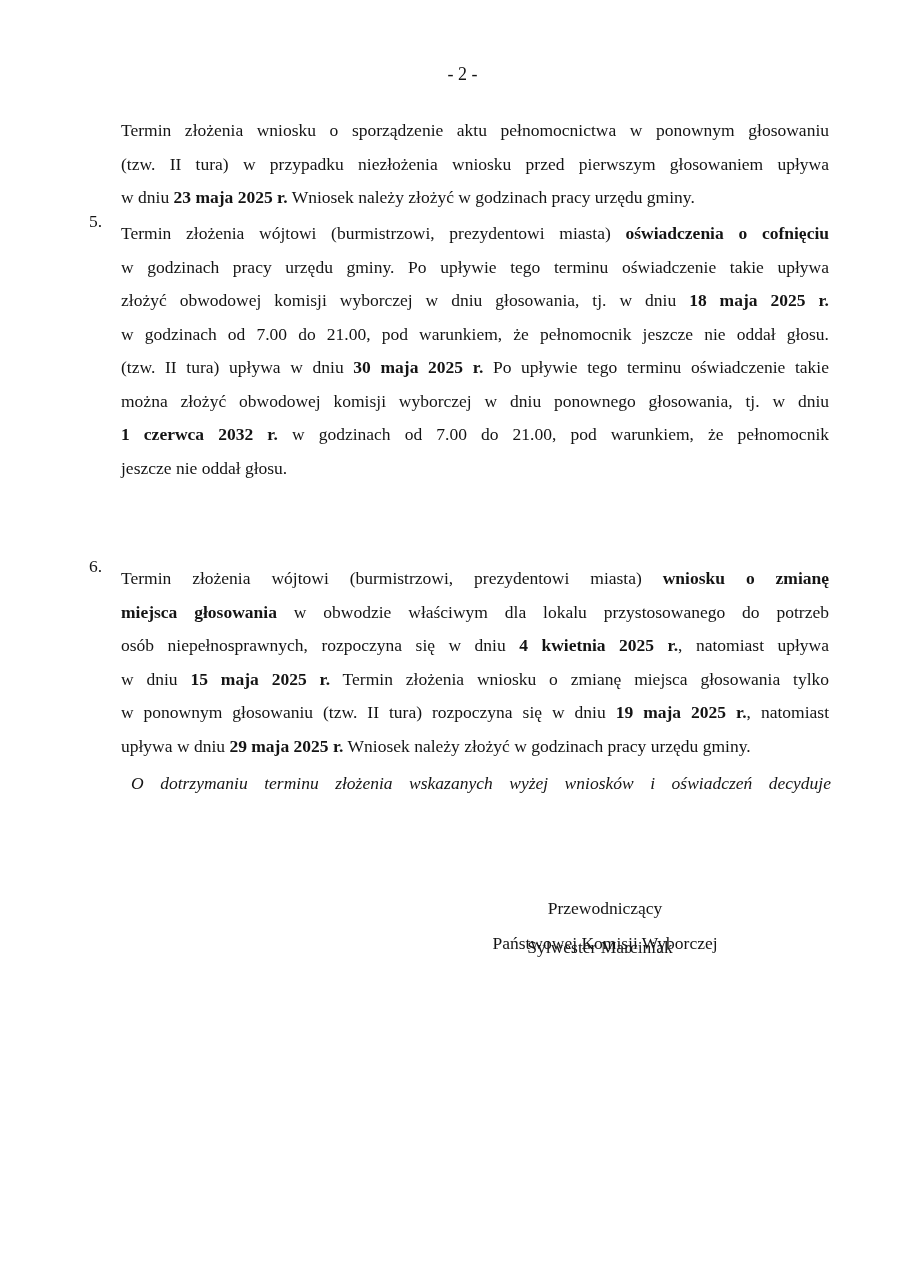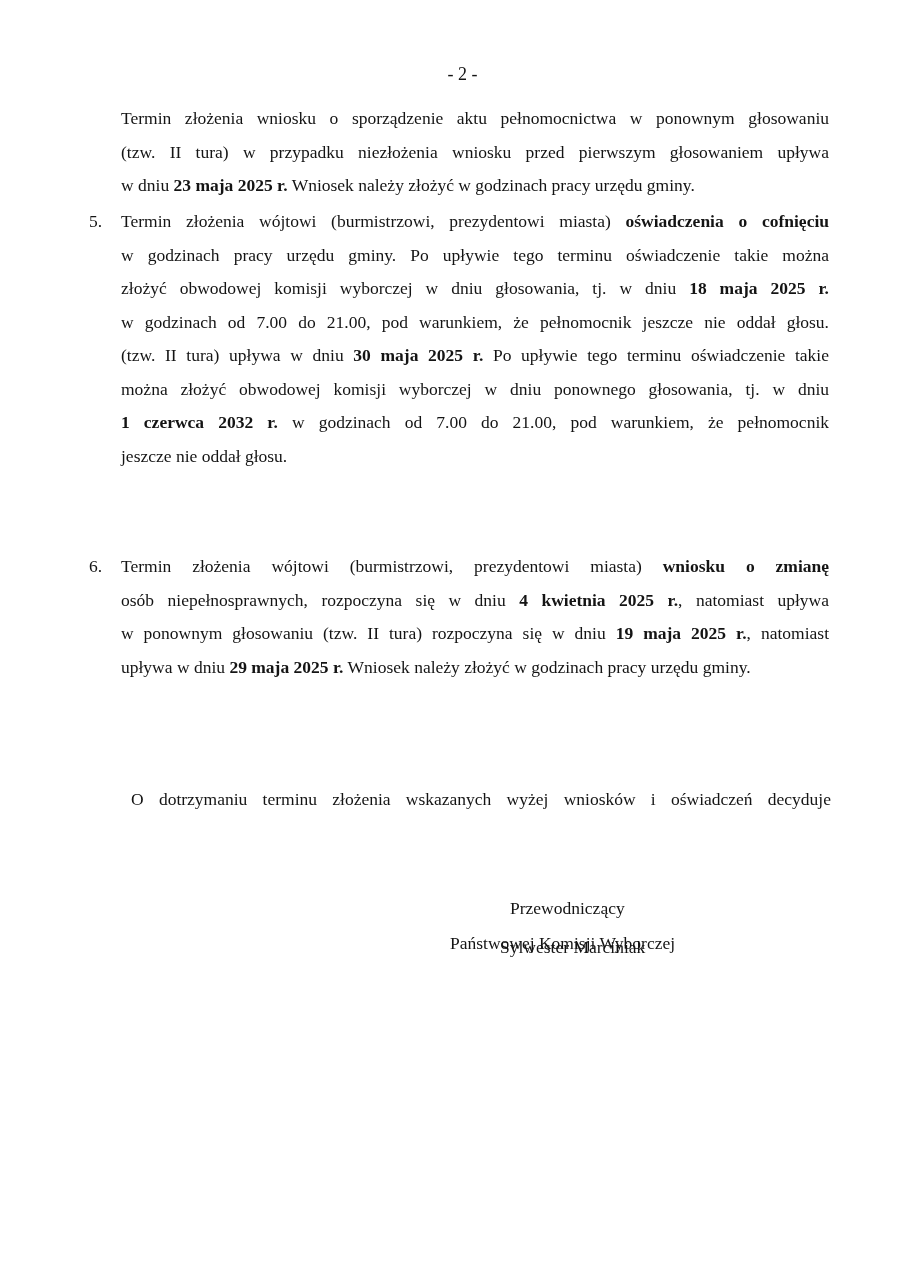--- a/index.html
+++ b/index.html
@@ -25,71 +25,75 @@
       padding-left: 20px;
       box-sizing: border-box;
       font-size: 18px;
     }
     .para {
       position: absolute;
       left: 121px;
       width: 708px;
       line-height: 33.5px;
       text-align: justify;
+      margin-top: 12px;
     }
     .para .line {
       display: block;
       text-align: justify;
       text-align-last: justify;
       white-space: nowrap;
     }
     .para .line.last {
       text-align-last: left;
     }
     .list-num {
       position: absolute;
       left: 89px;
       line-height: 33.5px;
     }
     b { font-weight: bold; }
     .sig {
       position: absolute;
+      text-align: center;
       white-space: nowrap;
     }
   </style>
 </head>
 <body>
 
 <div class="page-number">- 2 -</div>
 
 <div class="para" style="top:102px;">
     <span class="line"><span>Termin złożenia wniosku o sporządzenie aktu pełnomocnictwa w ponownym głosowaniu</span></span>
     <span class="line"><span>(tzw. II tura) w przypadku niezłożenia wniosku przed pierwszym głosowaniem upływa</span></span>
     <span class="line last"><span>w dniu </span><b>23 maja 2025 r.</b><span> Wniosek należy złożyć w godzinach pracy urzędu gminy.</span></span>
   </div>
 
 <div class="list-num" style="top:205px;">5.</div>
 <div class="para" style="top:205px;">
     <span class="line"><span>Termin złożenia wójtowi (burmistrzowi, prezydentowi miasta) </span><b>oświadczenia o cofnięciu</b></span>
-    <span class="line"><span>w godzinach pracy urzędu gminy. Po upływie tego terminu oświadczenie takie można</span></span>
+    <span class="line"><span>w godzinach pracy urzędu gminy. Po upływie tego terminu oświadczenie takie upływa</span></span>
     <span class="line"><span>złożyć obwodowej komisji wyborczej w dniu głosowania, tj. w dniu </span><b>18 maja 2025 r.</b></span>
     <span class="line"><span>w godzinach od 7.00 do 21.00, pod warunkiem, że pełnomocnik jeszcze nie oddał głosu.</span></span>
     <span class="line"><span>(tzw. II tura) upływa w dniu </span><b>30 maja 2025 r.</b><span> Po upływie tego terminu oświadczenie takie</span></span>
     <span class="line"><span>można złożyć obwodowej komisji wyborczej w dniu ponownego głosowania, tj. w dniu</span></span>
     <span class="line"><b>1 czerwca 2032 r.</b><span> w godzinach od 7.00 do 21.00, pod warunkiem, że pełnomocnik</span></span>
     <span class="line last"><span>jeszcze nie oddał głosu.</span></span>
   </div>
 
 <div class="list-num" style="top:550px;">6.</div>
 <div class="para" style="top:550px;">
     <span class="line"><span>Termin złożenia wójtowi (burmistrzowi, prezydentowi miasta) </span><b>wniosku o zmianę</b></span>
+    <span class="line"><b>miejsca głosowania</b><span> w obwodzie właściwym dla lokalu przystosowanego do potrzeb</span></span>
     <span class="line"><span>osób niepełnosprawnych, rozpoczyna się w dniu </span><b>4 kwietnia 2025 r.</b><span>, natomiast upływa</span></span>
+    <span class="line"><span>w dniu </span><b>15 maja 2025 r.</b><span> Termin złożenia wniosku o zmianę miejsca głosowania tylko</span></span>
     <span class="line"><span>w ponownym głosowaniu (tzw. II tura) rozpoczyna się w dniu </span><b>19 maja 2025 r.</b><span>, natomiast</span></span>
     <span class="line last"><span>upływa w dniu </span><b>29 maja 2025 r.</b><span> Wniosek należy złożyć w godzinach pracy urzędu gminy.</span></span>
   </div>
 
-<div class="para" style="top:783px; left:131px; width:700px;">
+<div class="para" style="top:755px; left:131px; width:700px;font-style:italic;">
     <span class="line"><span>O dotrzymaniu terminu złożenia wskazanych wyżej wniosków i oświadczeń decyduje</span></span>
   </div>
 
 <div class="sig" style="top:898px; left:510px; width:190px;">Przewodniczący</div>
 <div class="sig" style="top:933px; left:450px; width:310px;">Państwowej Komisji Wyborczej</div>
 <div class="sig" style="top:937px; left:500px; width:200px;">Sylwester Marciniak</div>
 
 </body></html>

